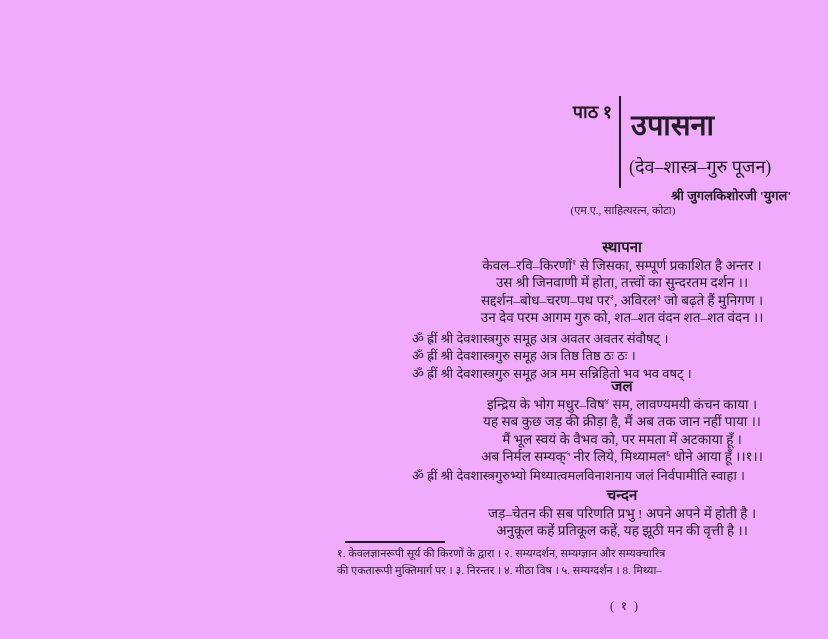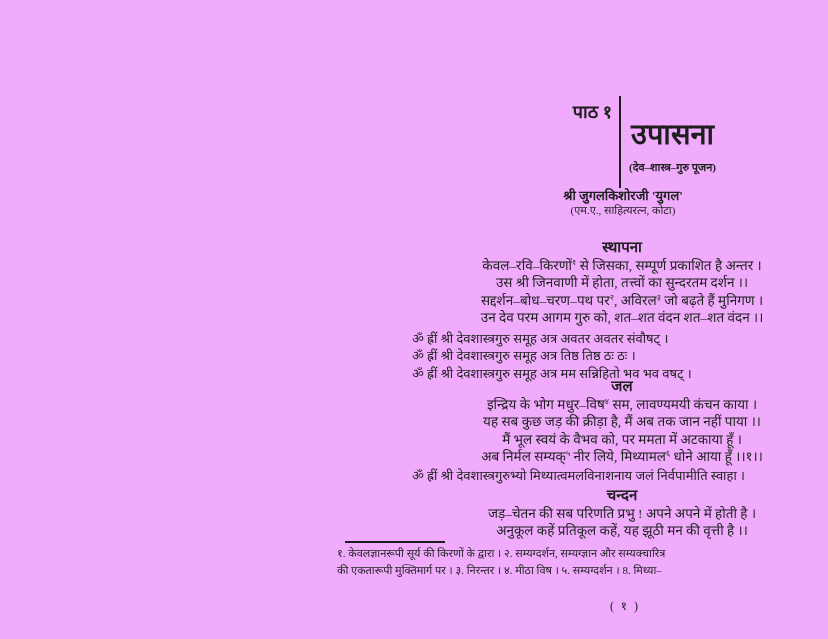--- a/index.html
+++ b/index.html
@@ -13,28 +13,28 @@
   }
   .abs{position:absolute;}
   .lesson{
     left:520px;top:101px;width:92px;
     text-align:right;font-weight:bold;font-size:18px;line-height:22px;
   }
   .vrule{
     left:619px;top:96px;width:2px;height:92px;background:#1d1d1d;
   }
   .title{
-    left:631px;top:118px;
+    left:631px;top:109px;
     font-weight:bold;font-size:29px;line-height:32px;white-space:nowrap;text-align:center;
   }
   .subtitle{
-    left:629px;top:159px;font-size:11px;line-height:16px;white-space:nowrap;font-weight:bold;
+    left:629px;top:159px;font-size:18px;line-height:16px;white-space:nowrap;
   }
   .author{
-    left:455px;top:188px;width:336px;text-align:center;
+    left:455px;top:188px;width:336px;text-align:right;
     font-weight:bold;font-size:13px;line-height:15px;
   }
   .creds{
     left:455px;top:204px;width:336px;text-align:center;
     font-size:11px;line-height:13px;
   }
   .heading{
     left:412px;width:420px;text-align:center;
     font-weight:bold;font-size:15px;line-height:17px;
   }

